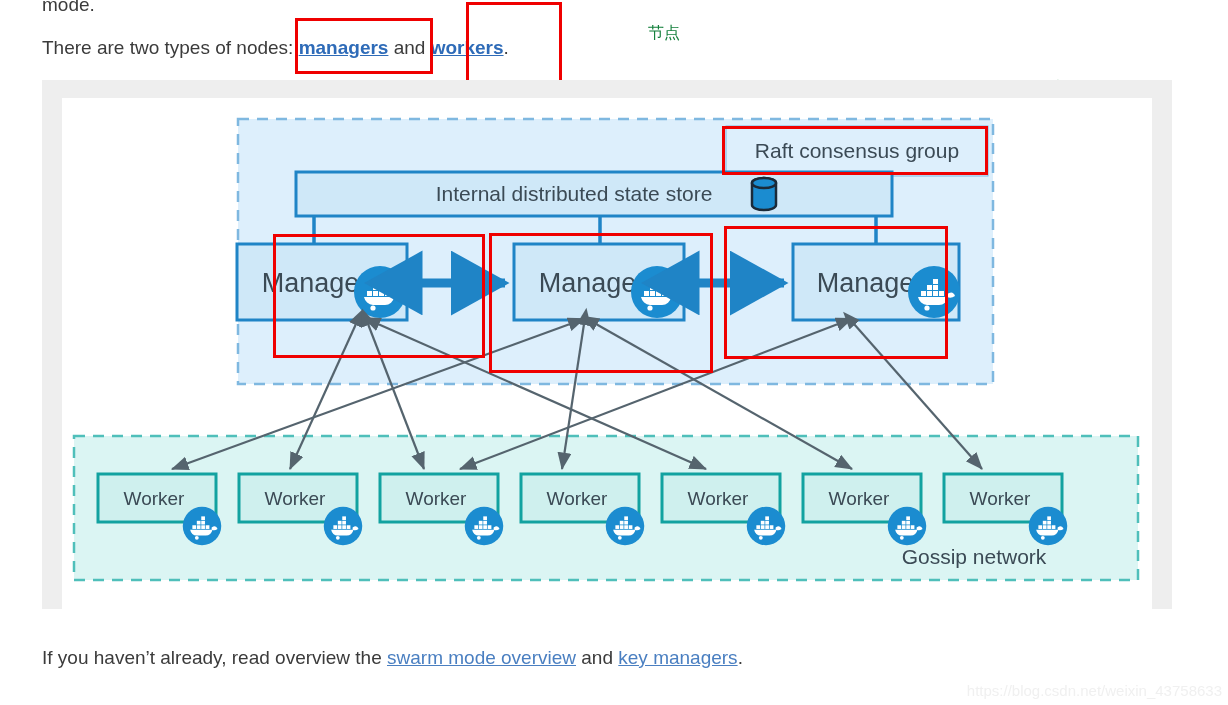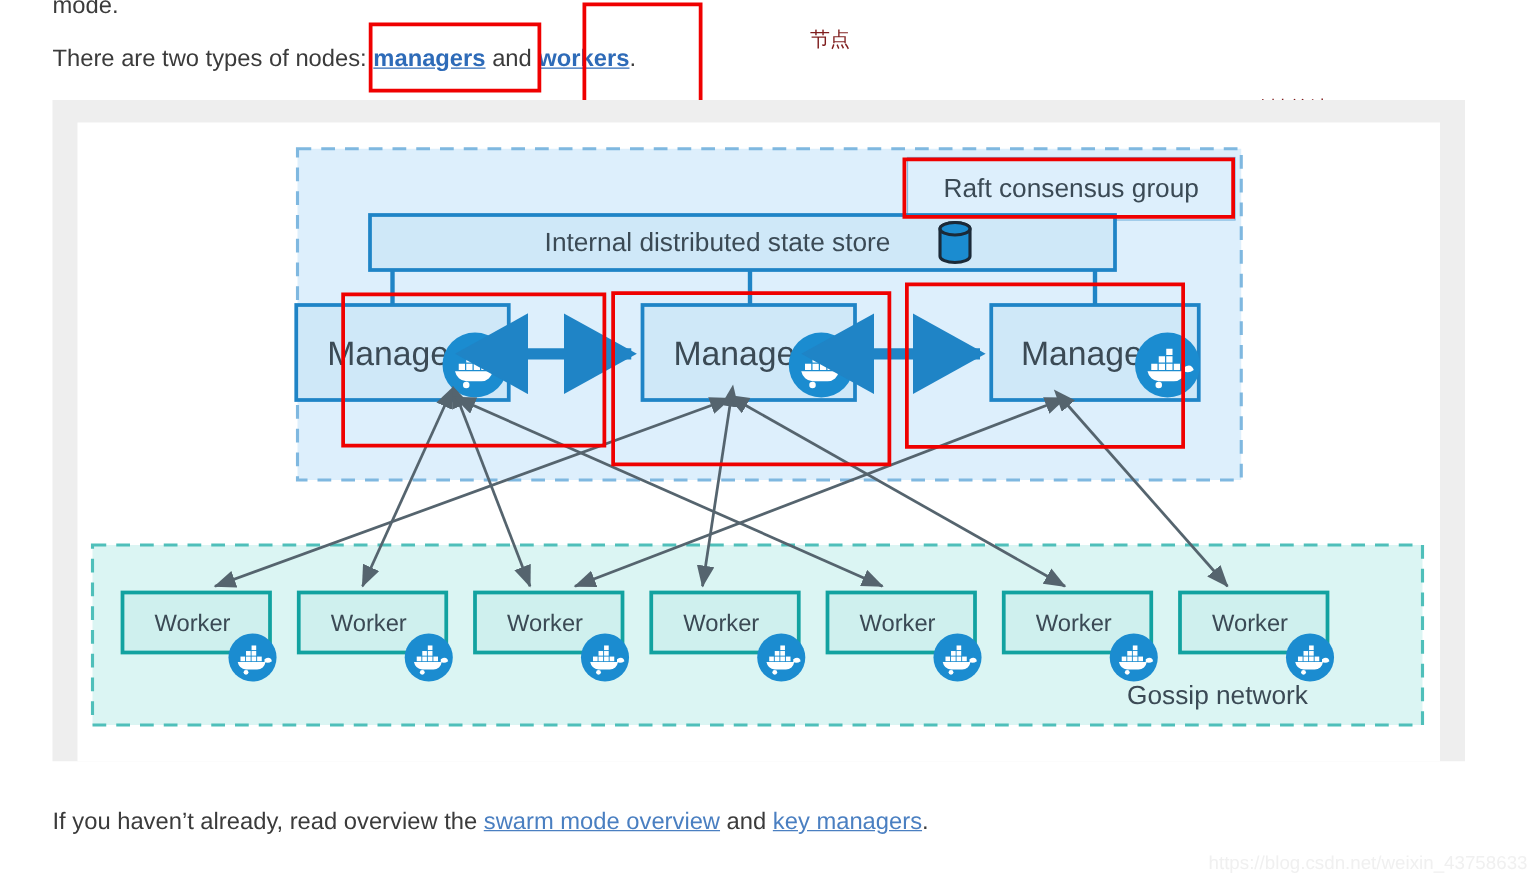--- a/index.html
+++ b/index.html
@@ -43,21 +43,21 @@
     border: 3px solid #ef0000;
     box-sizing: border-box;
     pointer-events: auto;
   }
   #redbox-managers { left: 295px; top: 18px; width: 138px; height: 56px; }
   #redbox-workers  { left: 466px; top: 2px;  width: 96px;  height: 92px; }
 
   
   .annot {
     position: absolute;
-    color: #7f1d1d;
+    color: #15803d;
     font-size: 16px;
     line-height: 21px;
     white-space: nowrap;
     font-family: "Liberation Sans", "DejaVu Sans", sans-serif;
   }
   #annot-node     { left: 648px; top: 22px; }
   #annot-manager-node { left: 648px; top: 80px; margin-top: 48px; }
   #annot-worker-node  { left: 648px; top: 87px; }
   #annot-raft     { left: 950px; top: 77px; }
   #annot-ops      { left: 76px;  top: 146px; }

